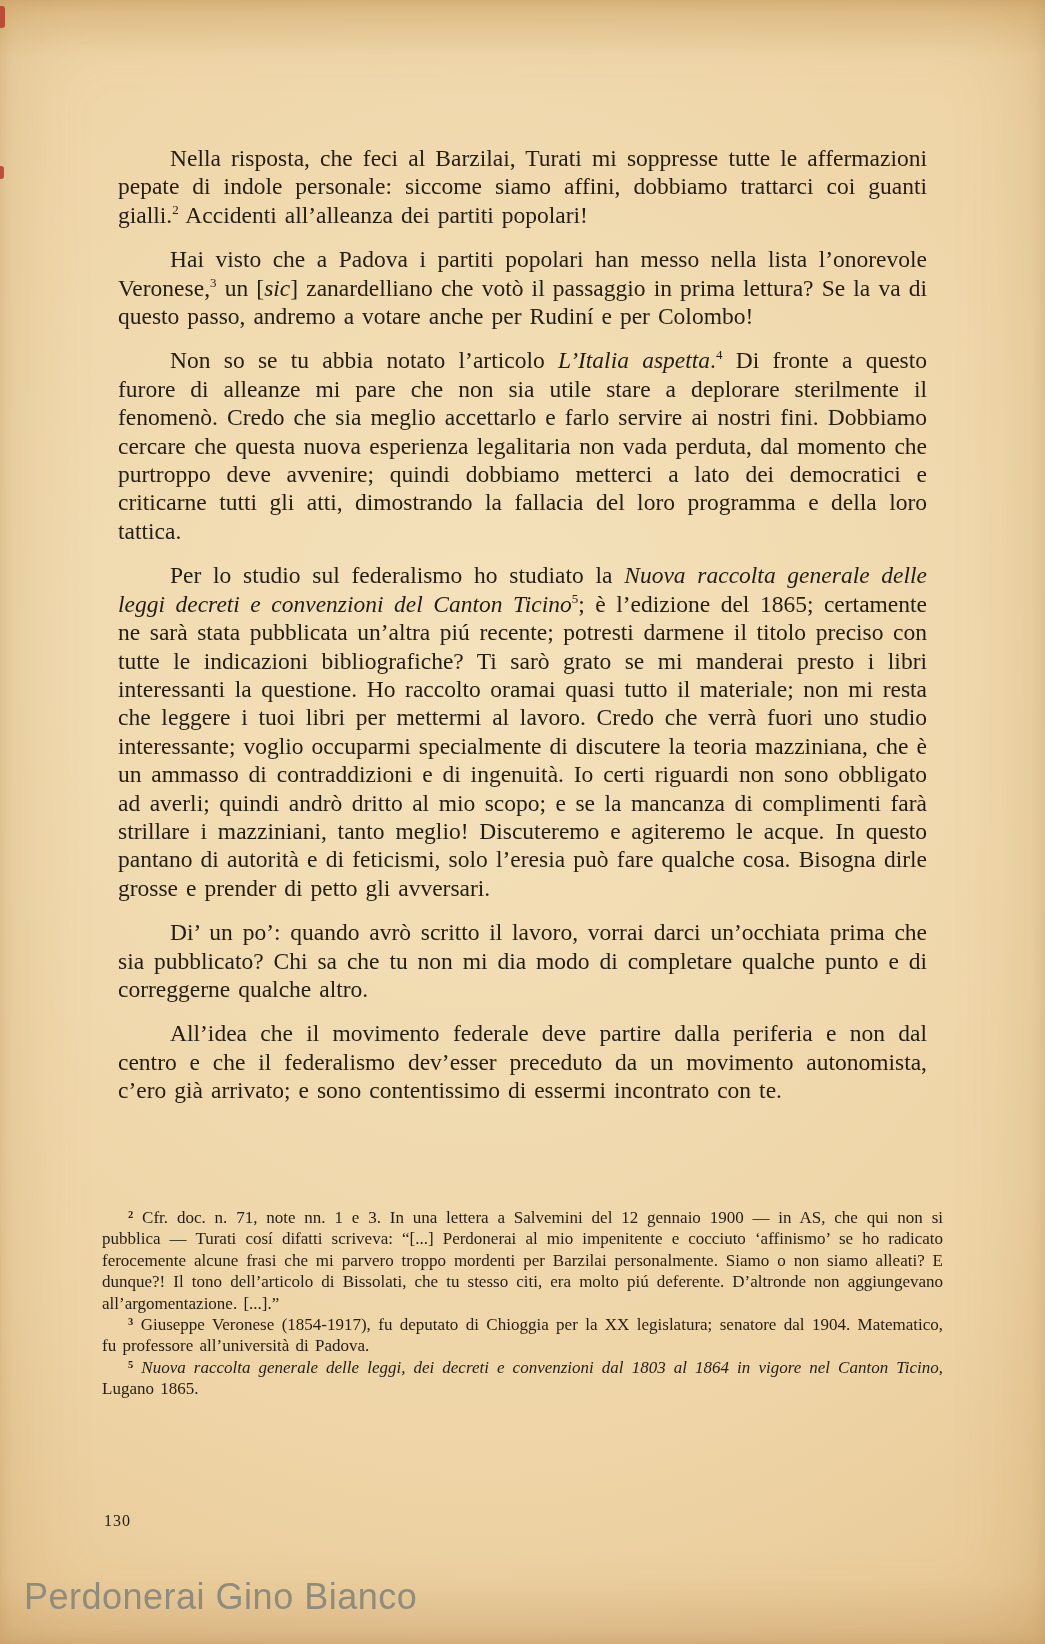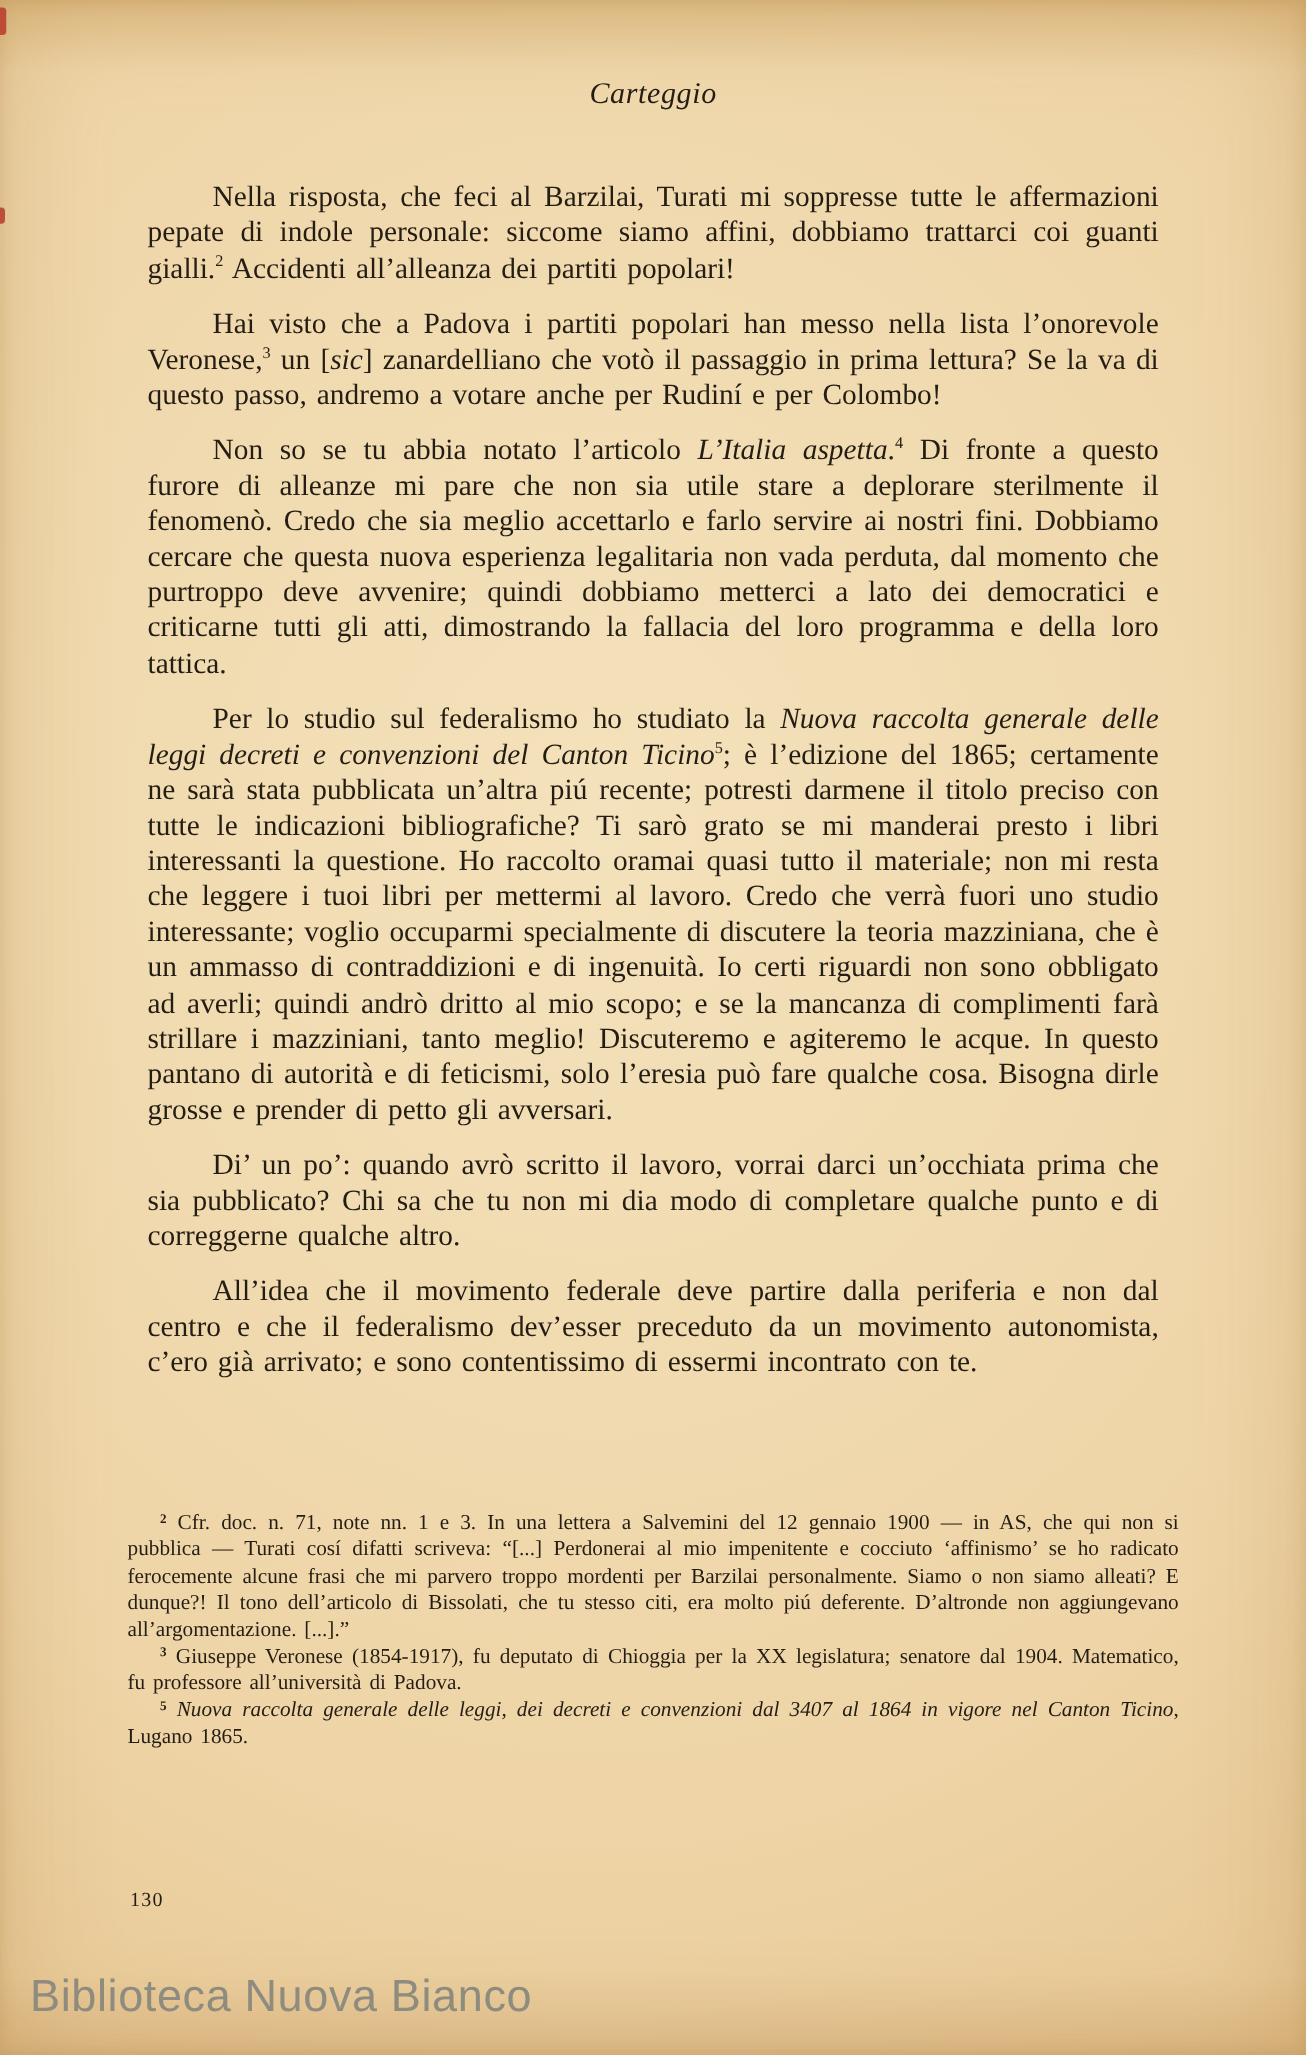--- a/index.html
+++ b/index.html
@@ -88,33 +88,32 @@
   .edge-mark.m1{top:6px;width:5px;height:22px;}
   .edge-mark.m2{top:166px;width:4px;height:13px;}
 </style>
 </head>
 <body>
 
 <div class="page">
   <div class="edge-mark m1"></div>
   <div class="edge-mark m2"></div>
 
-  <div class="running-head">Carteggio</div>
 
   <div class="letter-body" id="letter-body">
       <p>Nella risposta, che feci al Barzilai, Turati mi soppresse tutte le affermazioni pepate di indole personale: siccome siamo affini, dobbiamo trattarci coi guanti gialli.<sup>2</sup> Accidenti all’alleanza dei partiti popolari!</p>
       <p>Hai visto che a Padova i partiti popolari han messo nella lista l’onorevole Veronese,<sup>3</sup> un [<em>sic</em>] zanardelliano che votò il passaggio in prima lettura? Se la va di questo passo, andremo a votare anche per Rudiní e per Colombo!</p>
       <p>Non so se tu abbia notato l’articolo <em>L’Italia aspetta</em>.<sup>4</sup> Di fronte a questo furore di alleanze mi pare che non sia utile stare a deplorare sterilmente il fenomenò. Credo che sia meglio accettarlo e farlo servire ai nostri fini. Dobbiamo cercare che questa nuova esperienza legalitaria non vada perduta, dal momento che purtroppo deve avvenire; quindi dobbiamo metterci a lato dei democratici e criticarne tutti gli atti, dimostrando la fallacia del loro programma e della loro tattica.</p>
       <p>Per lo studio sul federalismo ho studiato la <em>Nuova raccolta generale delle leggi decreti e convenzioni del Canton Ticino</em><sup>5</sup>; è l’edizione del 1865; certamente ne sarà stata pubblicata un’altra piú recente; potresti darmene il titolo preciso con tutte le indicazioni bibliografiche? Ti sarò grato se mi manderai presto i libri interessanti la questione. Ho raccolto oramai quasi tutto il materiale; non mi resta che leggere i tuoi libri per mettermi al lavoro. Credo che verrà fuori uno studio interessante; voglio occuparmi specialmente di discutere la teoria mazziniana, che è un ammasso di contraddizioni e di ingenuità. Io certi riguardi non sono obbligato ad averli; quindi andrò dritto al mio scopo; e se la mancanza di complimenti farà strillare i mazziniani, tanto meglio! Discuteremo e agiteremo le acque. In questo pantano di autorità e di feticismi, solo l’eresia può fare qualche cosa. Bisogna dirle grosse e prender di petto gli avversari.</p>
       <p>Di’ un po’: quando avrò scritto il lavoro, vorrai darci un’occhiata prima che sia pubblicato? Chi sa che tu non mi dia modo di completare qualche punto e di correggerne qualche altro.</p>
       <p>All’idea che il movimento federale deve partire dalla periferia e non dal centro e che il federalismo dev’esser preceduto da un movimento autonomista, c’ero già arrivato; e sono contentissimo di essermi incontrato con te.</p>
     </div>
 
   <div class="footnotes" id="footnotes">
       <p><sup>2</sup> Cfr. doc. n. 71, note nn. 1 e 3. In una lettera a Salvemini del 12 gennaio 1900 — in AS, che qui non si pubblica — Turati cosí difatti scriveva: “[...] Perdonerai al mio impenitente e cocciuto ‘affinismo’ se ho radicato ferocemente alcune frasi che mi parvero troppo mordenti per Barzilai personalmente. Siamo o non siamo alleati? E dunque?! Il tono dell’articolo di Bissolati, che tu stesso citi, era molto piú deferente. D’altronde non aggiungevano all’argomentazione. [...].”</p>
       <p><sup>3</sup> Giuseppe Veronese (1854-1917), fu deputato di Chioggia per la XX legislatura; senatore dal 1904. Matematico, fu professore all’università di Padova.</p>
-      <p><sup>5</sup> <em>Nuova raccolta generale delle leggi, dei decreti e convenzioni dal 3407 al 1864 in vigore nel Canton Ticino</em>, Lugano 1865.</p>
+      <p><sup>5</sup> <em>Nuova raccolta generale delle leggi, dei decreti e convenzioni dal 1803 al 1864 in vigore nel Canton Ticino</em>, Lugano 1865.</p>
     </div>
 
   <div class="page-number">130</div>
 
-  <div class="watermark">Biblioteca Nuova Bianco</div>
+  <div class="watermark">Perdonerai Gino Bianco</div>
 </div>
 
 </body></html>

